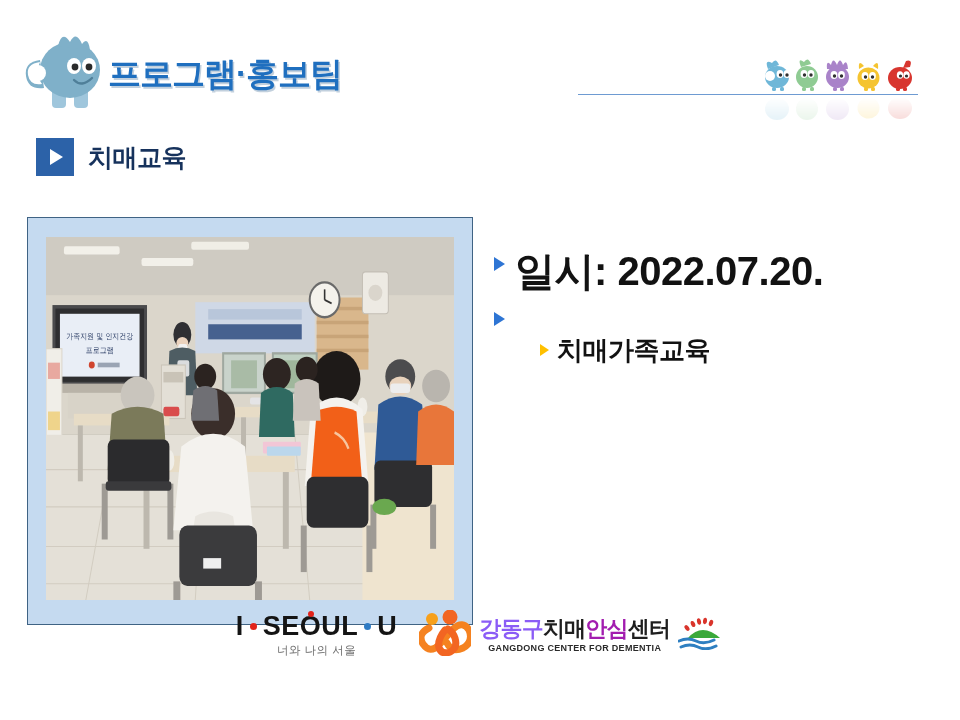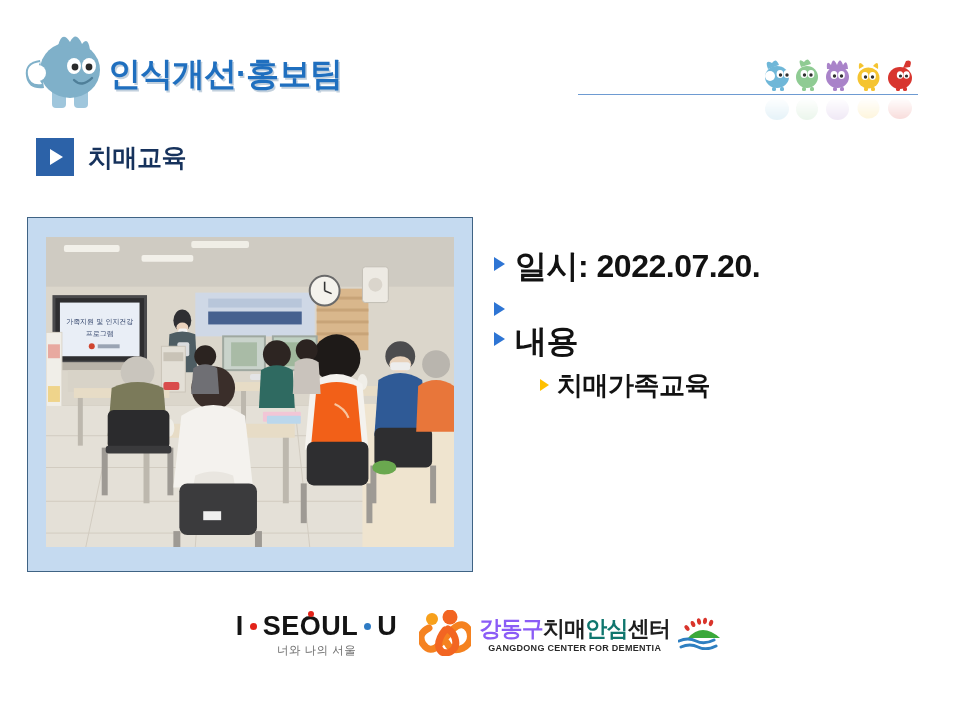--- a/index.html
+++ b/index.html
@@ -96,21 +96,21 @@
     color: #16325C;
     letter-spacing: -0.5px;
   }
 
   
   #photo-frame {
     position: absolute;
     left: 27px;
     top: 217px;
     width: 446px;
-    height: 355px;
+    height: 408px;
     background: #C5DAF0;
     border: 1.5px solid #3F6384;
     box-sizing: border-box;
     padding: 19px 18px 24px 18px;
     text-align: right;
   }
   #photo {
     position: relative;
     width: 100%;
     height: 100%;
@@ -145,21 +145,21 @@
   }
   .bullet-row.sub .tri-marker {
     border-left-color: #FFC000;
     border-left-width: 9px;
     border-top-width: 6px;
     border-bottom-width: 6px;
     margin-top: 10px;
     margin-right: 8px;
   }
   .bullet-text {
-    font-size: 32px;
+    font-size: 40px;
     font-weight: bold;
     color: #121212;
     letter-spacing: -0.5px;
     line-height: 1.25;
     white-space: nowrap;
   }
   .bullet-row.sub .bullet-text {
     font-size: 26px;
   }
 
@@ -225,21 +225,21 @@
     line-height: 1;
   }
   #gangdong-ko {
     font-size: 22px;
     font-weight: bold;
     letter-spacing: -0.8px;
     white-space: nowrap;
   }
   #gangdong-ko .blue { color: #8b5cf6; }
   #gangdong-ko .dark { color: #1E1E1E; }
-  #gangdong-ko .orange { color: #0f766e; }
+  #gangdong-ko .orange { color: #a21caf; }
   #gangdong-en {
     margin-top: 4px;
     font-size: 9px;
     font-weight: bold;
     color: #2A2A2A;
     letter-spacing: 0.3px;
     text-align: center;
     white-space: nowrap;
   }
 </style>
@@ -265,21 +265,21 @@
 
       <ellipse cx="56" cy="38" rx="7" ry="8" fill="#ffffff"></ellipse>
       <ellipse cx="71" cy="38" rx="7" ry="8" fill="#ffffff"></ellipse>
       <circle cx="57" cy="39" r="3.4" fill="#2B2B2B"></circle>
       <circle cx="71" cy="39" r="3.4" fill="#2B2B2B"></circle>
 
       <path d="M56 52 Q64 60 74 50" stroke="#4F7F99" stroke-width="2.4" fill="none" stroke-linecap="round"></path>
     </svg>
   </div>
 
-  <div id="team-title">인식개선·홍보팀</div>
+  <div id="team-title">프로그램·홍보팀</div>
 
   <div id="header-rule"></div>
 
   <div id="mini-mascots">
     <svg viewBox="0 0 160 38" width="160" height="38">
       <g>
 
         <path d="M6 14 Q2 4 10 8 Q14 2 17 10 Z" fill="#6FB7D8"></path>
         <ellipse cx="15" cy="22" rx="12" ry="11" fill="#6FB7D8"></ellipse>
         <circle cx="8" cy="21" r="5" fill="#ffffff"></circle>
@@ -491,24 +491,20 @@
     </div>
   </div>
 
   <div id="bullets">
     <div class="bullet-row">
       <span class="tri-marker"></span>
       <span class="bullet-text">일시: 2022.07.20.</span>
     </div>
     <div class="bullet-row">
       <span class="tri-marker"></span>
-    </div>
-    <div class="bullet-row">
-      <span class="tri-marker"></span>
-      <span class="bullet-text">내용</span>
     </div>
     <div class="bullet-row sub">
       <span class="tri-marker"></span>
       <span class="bullet-text">치매가족교육</span>
     </div>
   </div>
 
   <div id="footer">
 
     <div id="iseoulu">

